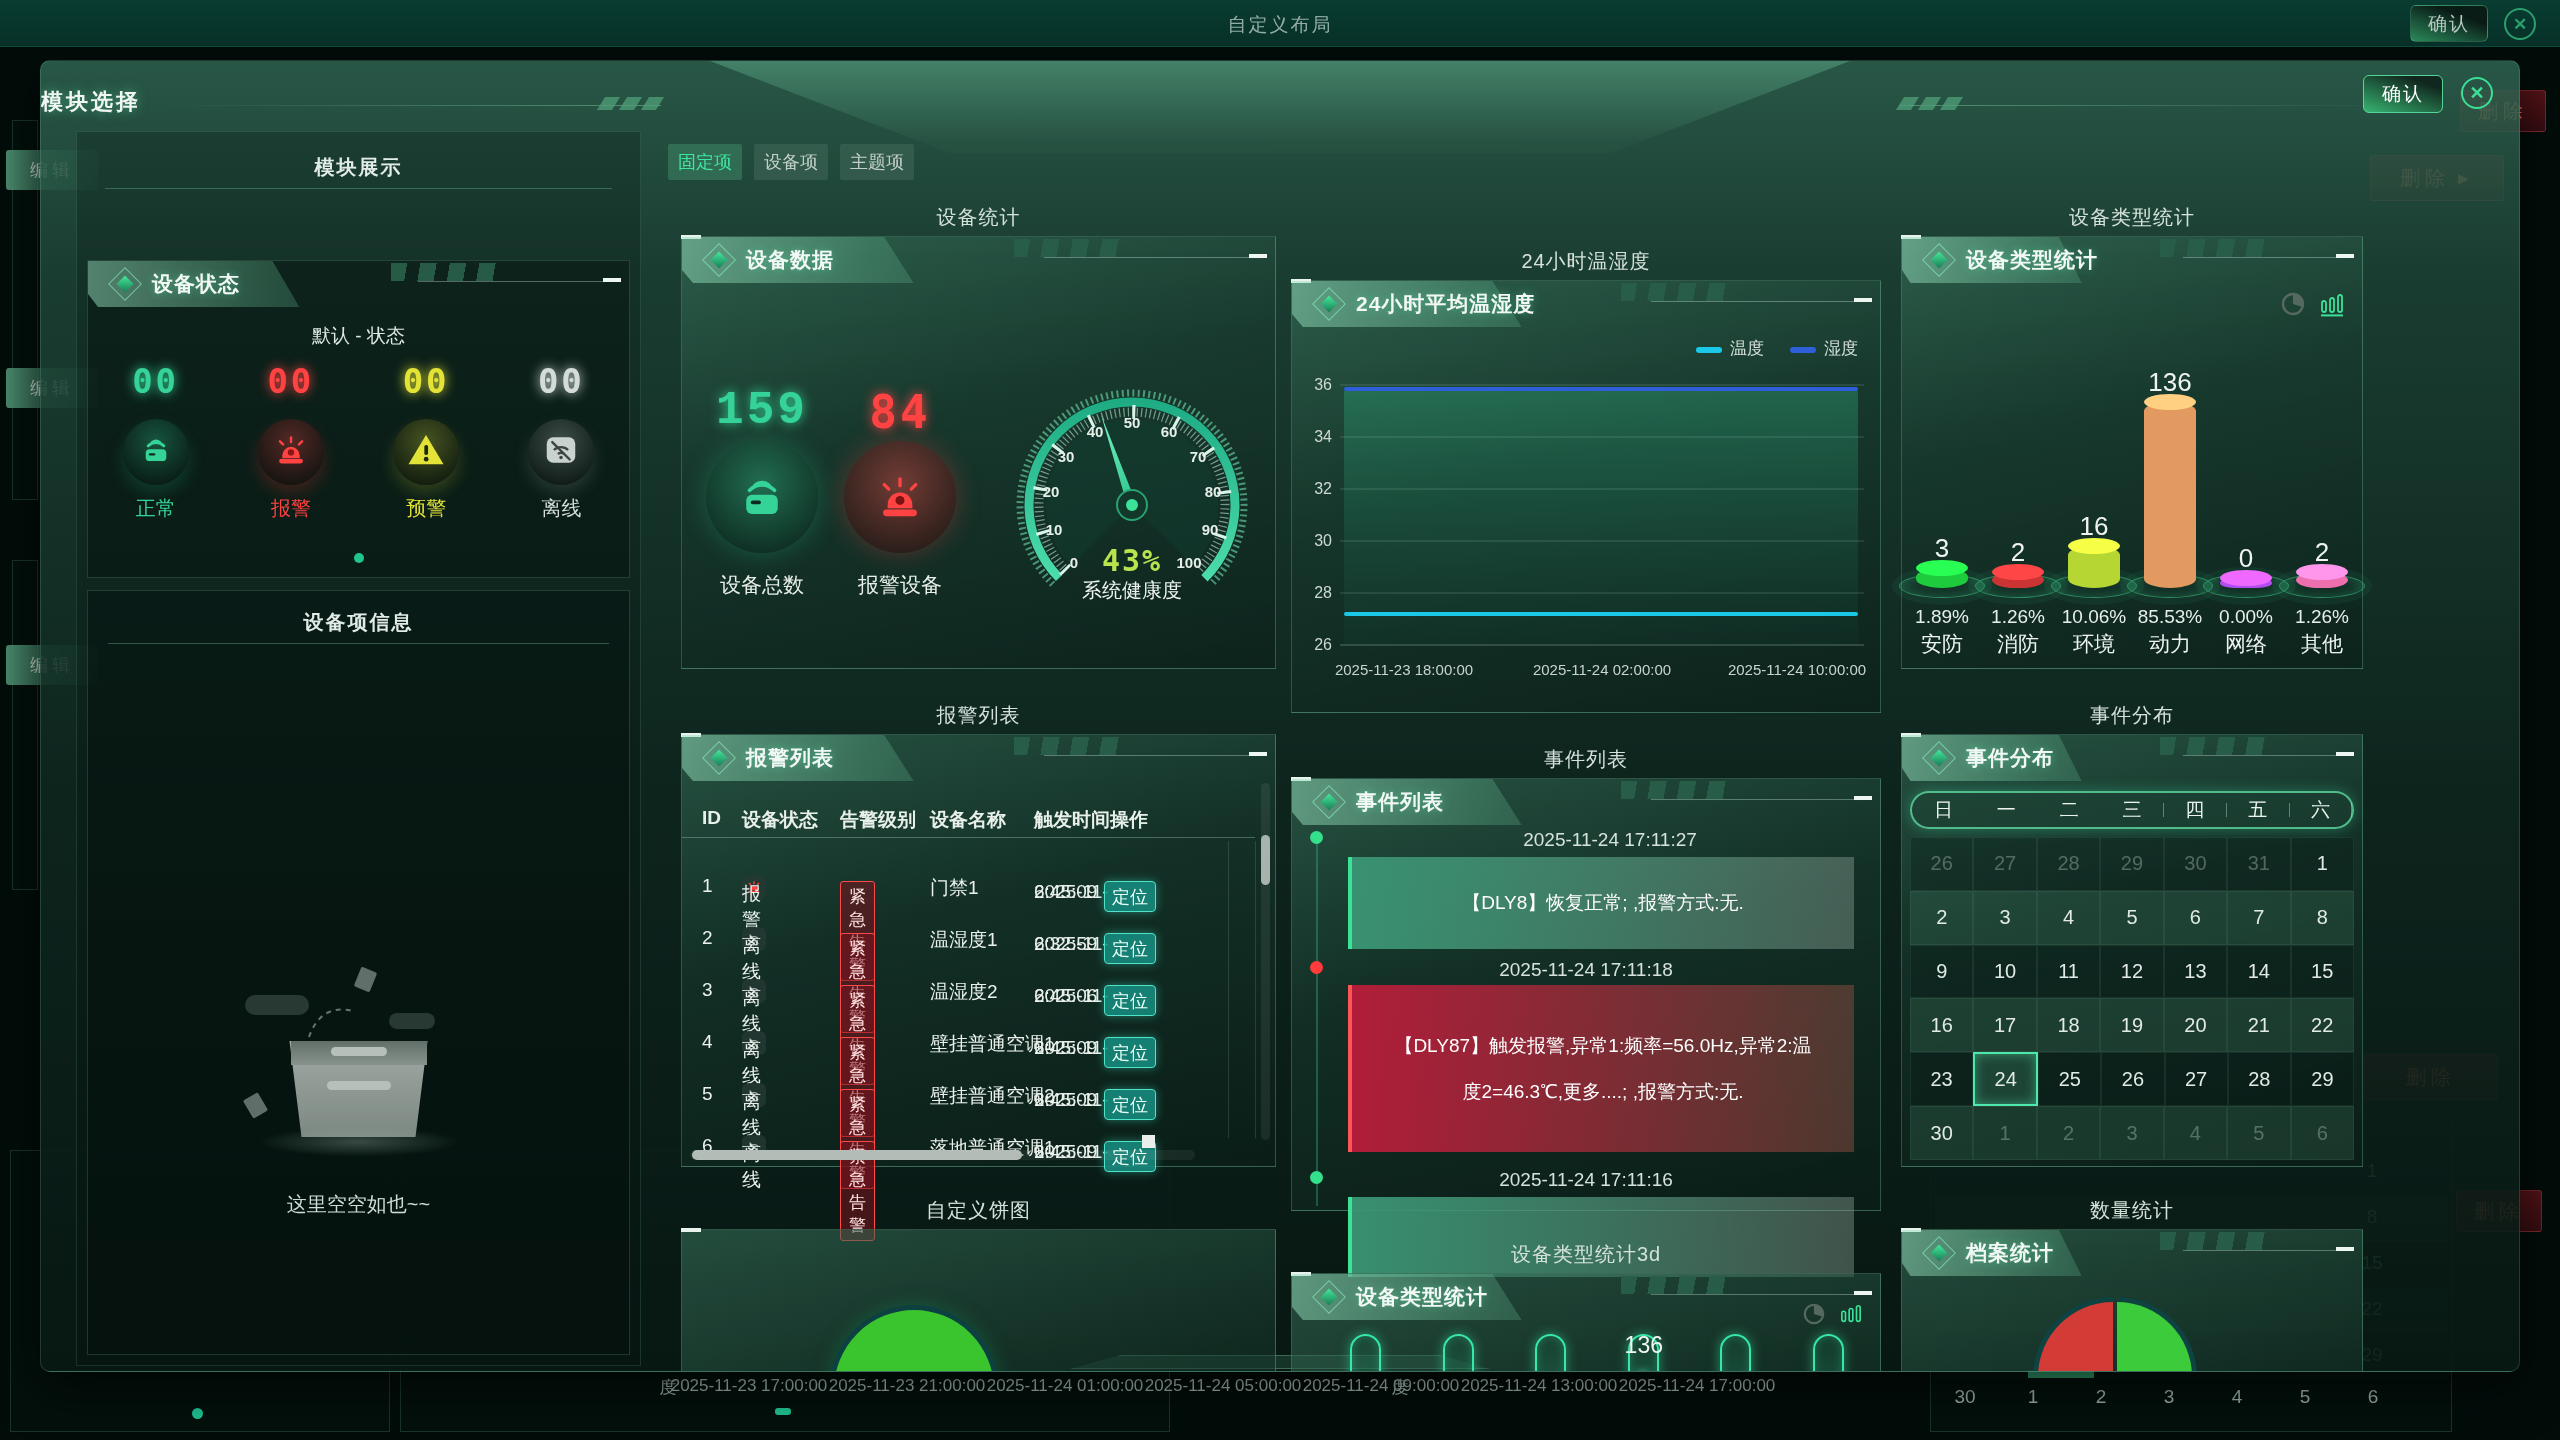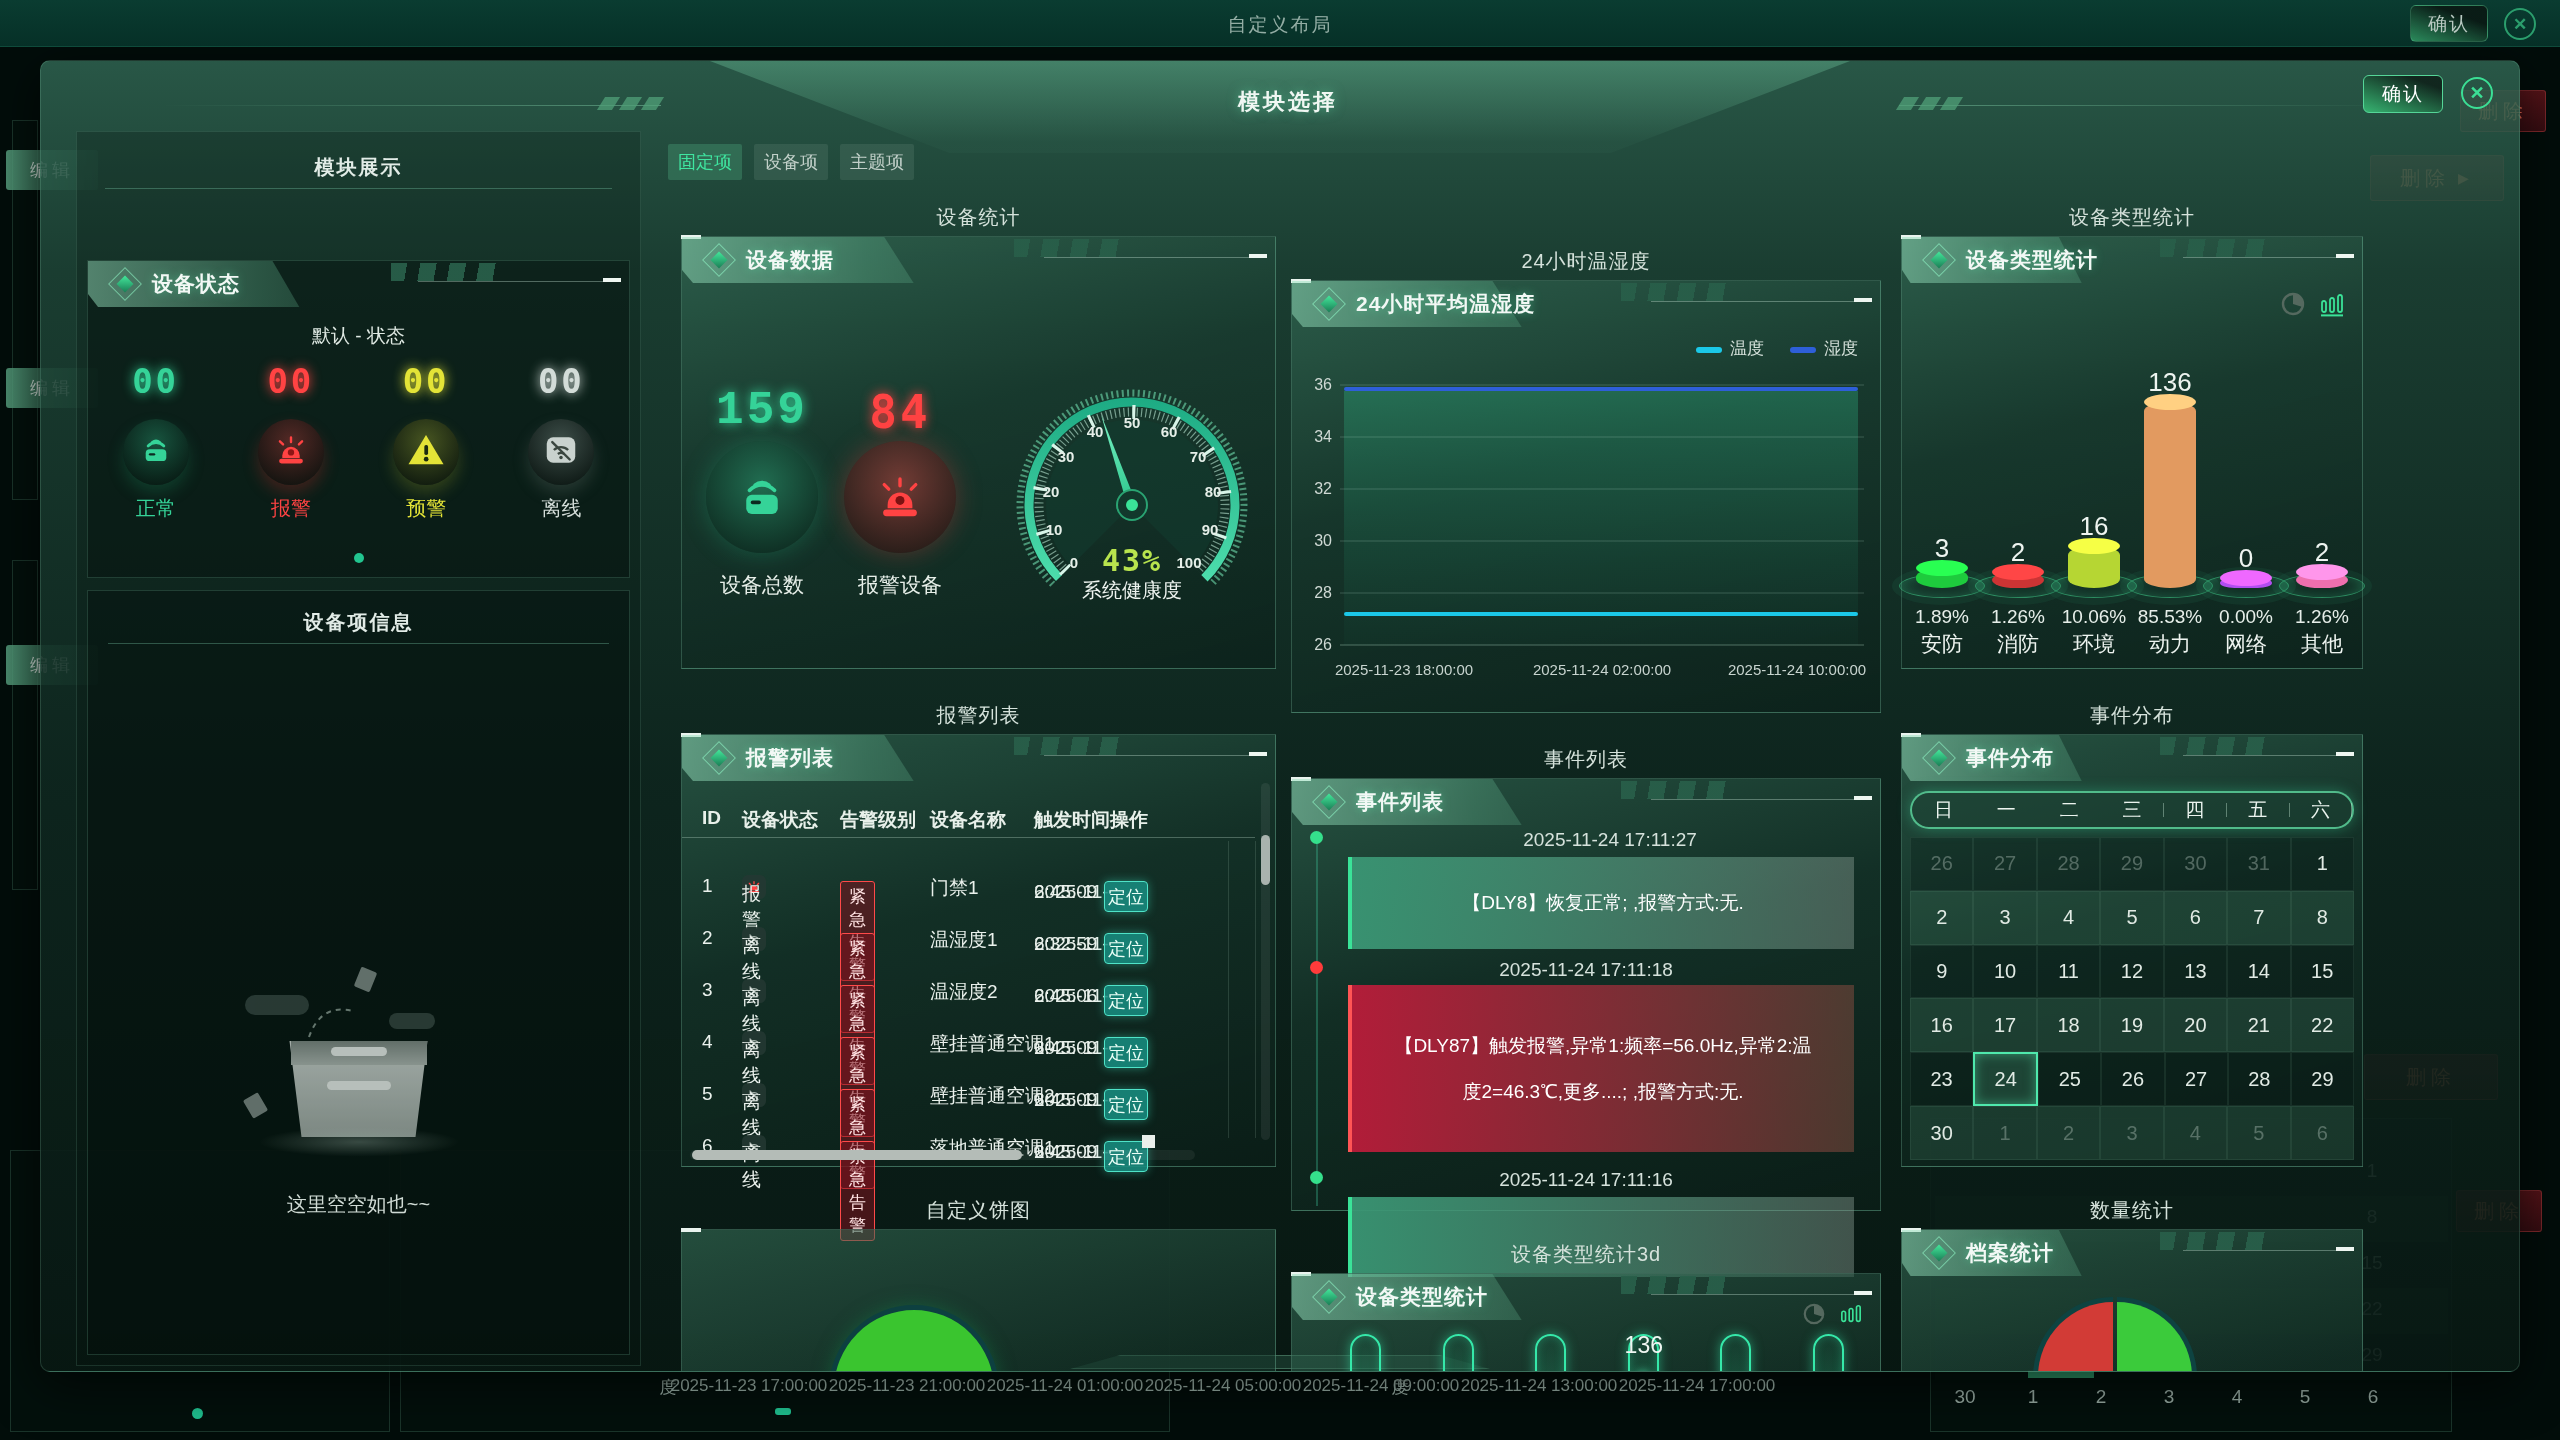--- a/index.html
+++ b/index.html
@@ -42,22 +42,22 @@
   .m-trap{position:absolute;left:calc(50% - 570px);top:0;width:1140px;height:92px;
     background:linear-gradient(180deg,rgba(130,225,180,.30),rgba(130,225,180,.03) 88%);
     clip-path:polygon(0 0,100% 0,79% 100%,21% 100%);}
   .m-trap-b{position:absolute;left:calc(50% - 210px);bottom:2px;width:420px;height:14px;
     background:rgba(44,96,74,.4);border:1px solid rgba(150,230,190,.3);
     clip-path:polygon(12% 0,88% 0,100% 100%,0 100%);}
   .m-line{position:absolute;top:44px;height:1px;background:linear-gradient(90deg,transparent,rgba(140,220,180,.45));}
   .m-line.r{transform:scaleX(-1);}
   .m-hz{position:absolute;top:36px;display:flex;gap:7px;}
   .m-hz i{width:15px;height:13px;background:rgba(80,160,120,.75);transform:skewX(-32deg);}
-  .m-title{position:absolute;left:0;right:4px;top:26px;text-align:center;font-size:22px;font-weight:700;color:#f0f7f3;
-    letter-spacing:3px;text-shadow:0 0 12px rgba(100,230,175,.5);padding-left:20px;}
+  .m-title{position:absolute;left:0;right:4px;top:26px;text-align:left;font-size:22px;font-weight:700;color:#f0f7f3;
+    letter-spacing:3px;text-shadow:0 0 12px rgba(100,230,175,.5);}
   #modal .btn-confirm{right:76px;top:14px;width:80px;height:38px;color:#fff;
     background:linear-gradient(200deg,rgba(16,36,28,.95) 20%,rgba(56,190,118,.9));border:1px solid #55d698;}
   #modal .ico-close{right:26px;top:16px;border:2px solid #3bdf95;color:#3bdf95;font-size:18px;}
 
   
   .panel{position:absolute;border:1px solid rgba(125,200,168,.30);
     background:linear-gradient(165deg,rgba(58,118,94,.55) 0%,rgba(24,58,46,.55) 42%,rgba(10,30,24,.60) 100%);}
   .panel::before{content:"";position:absolute;left:-1px;top:-2px;width:20px;height:4px;background:#e9f3ee;}
   .p-head{position:absolute;left:0;top:0;right:0;height:46px;}
   .p-tab{position:absolute;left:0;top:0;width:62%;height:100%;
@@ -153,21 +153,21 @@
   .tblhead{position:absolute;left:0;right:22px;top:20px;height:36px;font-size:19px;font-weight:700;color:#e8f0ea;}
   .tblhead span{position:absolute;top:6px;}
   .th-line{position:absolute;left:0;right:20px;top:56px;height:1px;background:rgba(205,235,220,.3);}
   .trow{position:absolute;left:0;right:22px;height:40px;font-size:19px;color:#eaf1ec;}
   .trow span{position:absolute;top:6px;}
   .t-id{left:20px;} .t-status{left:60px;display:flex;gap:8px;align-items:center;} .t-level{left:158px;}
   .t-name{left:248px;white-space:nowrap;} .t-time{left:352px;white-space:nowrap;}
   .lvl-badge{border:1px solid #ff4949;background:rgba(122,18,30,.55);color:#ffe3e3;font-size:17px;
     padding:3px 8px;border-radius:3px;}
   .mini-ic{width:24px;height:24px;border-radius:6px;background:rgba(36,56,50,.85);display:inline-flex;align-items:center;justify-content:center;}
-  .loc-btn{position:absolute;left:70px;top:0px;width:44px;height:31px;display:flex;align-items:center;justify-content:center;
+  .loc-btn{position:absolute;left:70px;top:0px;width:52px;height:31px;display:flex;align-items:center;justify-content:center;
     font-size:18px;color:#eafff7;background:rgba(24,140,128,.88);border:1px solid #4fe3c8;border-radius:4px;
     box-shadow:0 0 10px rgba(60,220,190,.45);cursor:pointer;}
   .vsb{position:absolute;right:5px;top:2px;bottom:26px;width:9px;background:rgba(255,255,255,.07);border-radius:5px;}
   .vsb i{position:absolute;left:0;right:0;top:52px;height:50px;background:#a9b3ae;border-radius:5px;}
   .hsb{position:absolute;left:8px;bottom:6px;width:505px;height:10px;background:rgba(255,255,255,.06);border-radius:5px;}
   .hsb i{position:absolute;left:2px;top:0;bottom:0;width:330px;background:#b4bcb7;border-radius:5px;}
   .corner-sq{position:absolute;left:460px;bottom:18px;width:13px;height:13px;background:#e9efeb;}
   .colline{position:absolute;top:60px;bottom:28px;width:1px;background:rgba(195,225,208,.15);}
 
   

